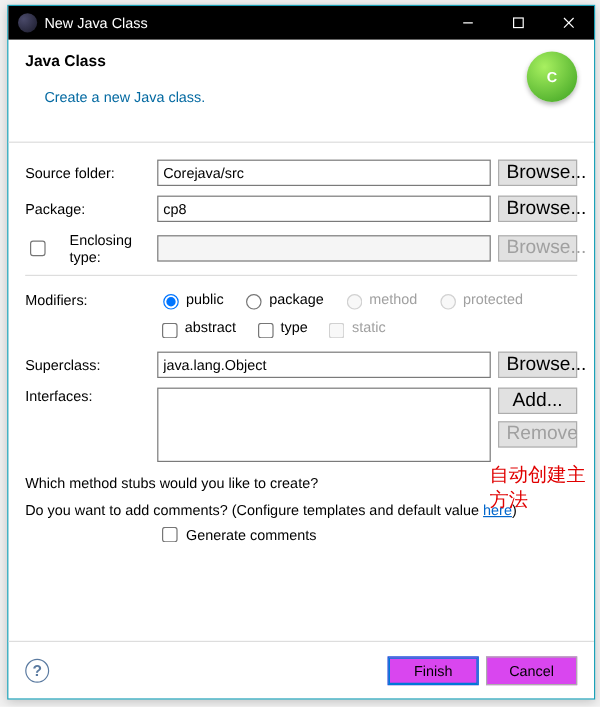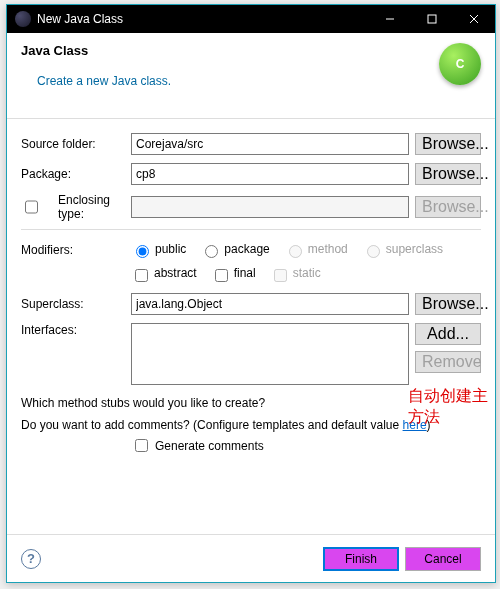--- a/index.html
+++ b/index.html
@@ -111,34 +111,34 @@
         <label>
             <input type="radio" name="vis" style="">
             <span>package</span>
           </label>
         <label class="dis">
             <input type="radio" name="vis" disabled="" style="">
             <span>method</span>
           </label>
         <label class="dis">
             <input type="radio" name="vis" disabled="" style="">
-            <span>superclass</span>
+            <span>protected</span>
           </label>
       </div>
     </div>
     <div class="row">
       <label class="field"></label>
       <div class="middle check-row">
         <label>
             <input type="checkbox" style="">
             <span>abstract</span>
           </label>
         <label>
             <input type="checkbox" style="">
-            <span>final</span>
+            <span>type</span>
           </label>
         <label class="dis">
             <input type="checkbox" disabled="" style="">
             <span>static</span>
           </label>
       </div>
     </div>
 
     <div class="row" style="margin-top:6px;">
       <label class="field">Superclass:</label>

